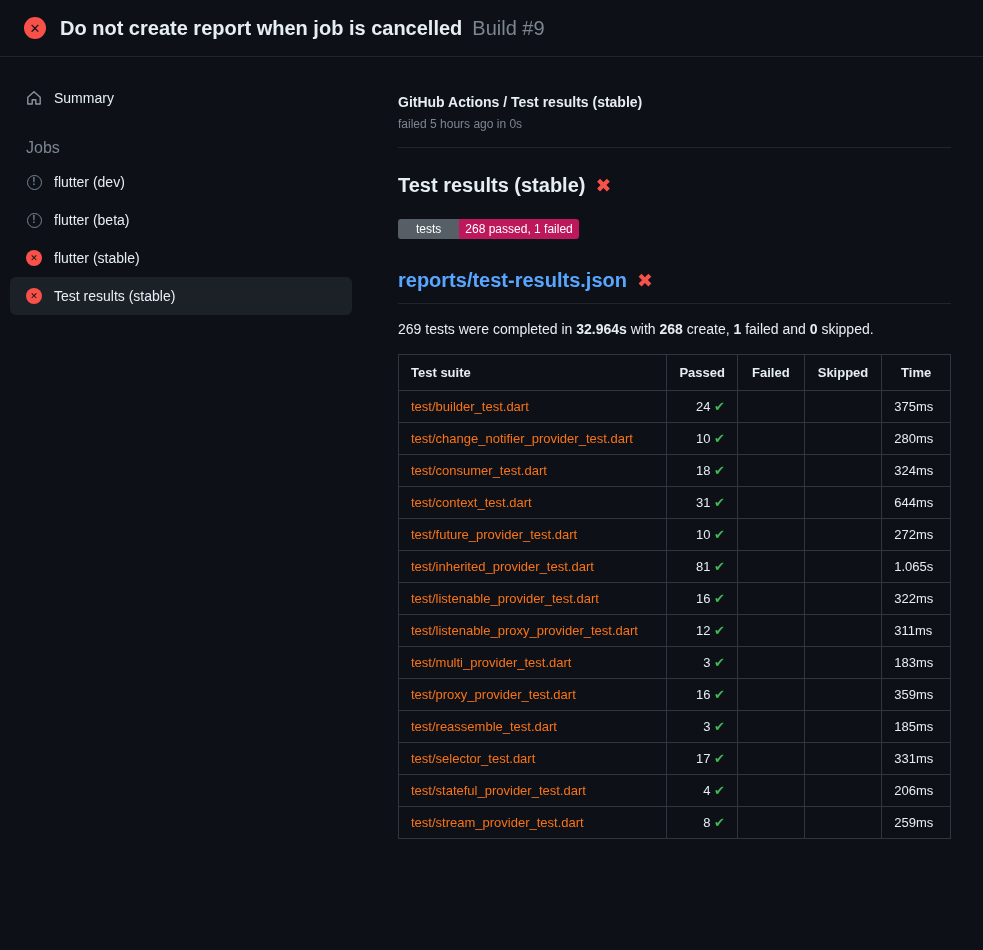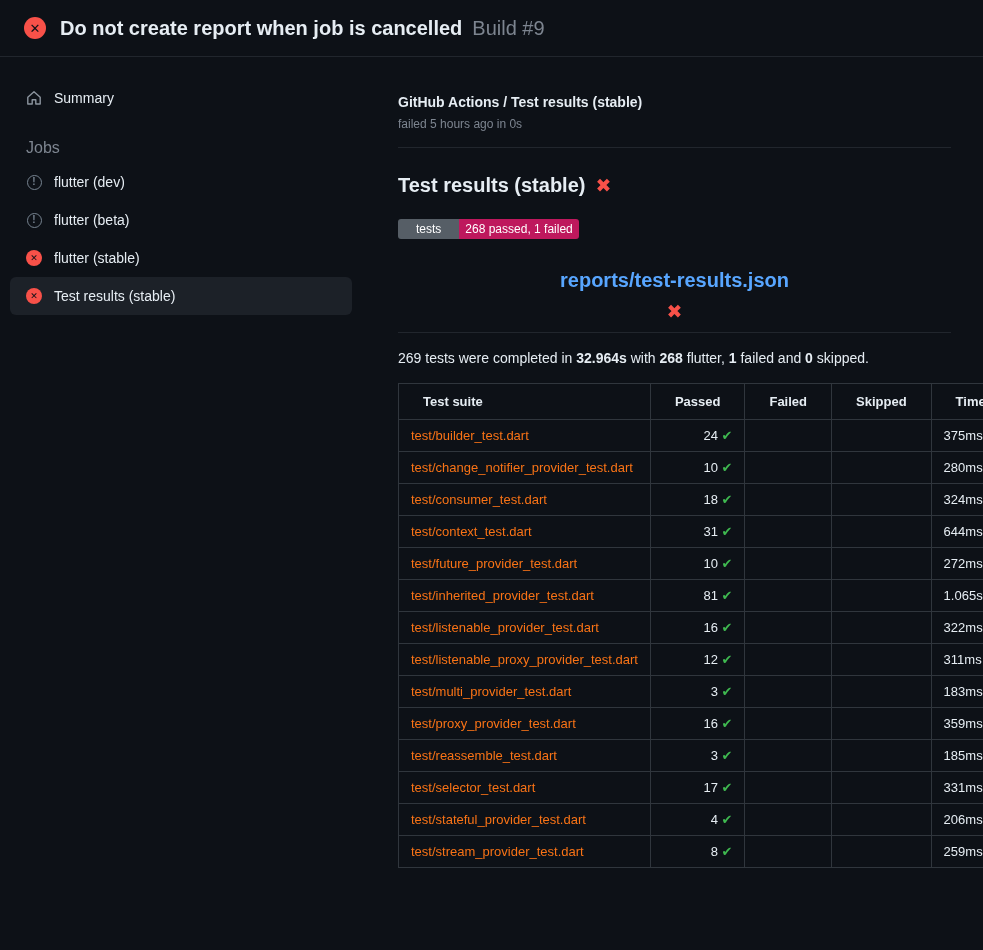--- a/index.html
+++ b/index.html
@@ -66,36 +66,36 @@
   .badge {
     display:inline-flex; margin-top:22px; font-size:12px;
     border-radius:3px; overflow:hidden; color:#ffffff; line-height:1;
   }
   .badge .blabel { background:#565e66; padding:4px 18px; }
   .badge .bvalue { background:#be185d; padding:4px 6px; }
 
   .report-heading {
     font-size:20px; font-weight:700; color:#58a6ff; margin:30px 0 0;
     padding-bottom:11px; border-bottom:1px solid #21262d;
-    display:flex; align-items:center; gap:10px; cursor:pointer;flex-direction:column;
+    display:flex; align-items:center; gap:10px; cursor:pointer;
   }
 
   .summary-line { font-size:14px; margin-top:17px; color:#e6edf3; }
   .summary-line b { font-weight:700; }
 
   
   table { border-collapse:collapse; margin-top:17px; font-size:13px; table-layout:fixed; }
   col.c-suite   { width:273px; }
   col.c-passed  { width:66px; }
   col.c-failed  { width:68px; }
   col.c-skipped { width:78px; }
   col.c-time    { width:70px; }
   th, td { border:1px solid #30363d; padding:8px 12px; overflow:hidden;
            white-space:nowrap; text-overflow:ellipsis; }
-  th { font-weight:700; text-align:left; font-size:13px; padding:10px 24px; }
+  th { font-weight:700; text-align:left; font-size:13px; padding:10px 12px; }
   th.num { text-align:center; }
   td.suite-cell a { color:#f97316; text-decoration:none; cursor:pointer;text-align:center; }
   td.num-cell { text-align:right; }
   td.time-cell { text-align:left; }
   .check { color:#3fb950; font-weight:700; }
   .cross { color:#f85149; font-weight:700; }
 </style>
 </head>
 <body>
 
@@ -157,21 +157,21 @@
     <div class="badge">
       <span class="blabel">tests</span>
       <span class="bvalue">268 passed, 1 failed</span>
     </div>
 
     <h2 class="report-heading">
       <span>reports/test-results.json</span>
       <span class="x-mark">✖</span>
     </h2>
 
-    <p class="summary-line"><span>269 tests were completed in </span><b>32.964s</b><span> with </span><b>268</b><span> flutter, </span><b>1</b><span> failed and </span><b>0</b><span> skipped.</span></p>
+    <p class="summary-line"><span>269 tests were completed in </span><b>32.964s</b><span> with </span><b>268</b><span> create, </span><b>1</b><span> failed and </span><b>0</b><span> skipped.</span></p>
 
     <table>
       <colgroup>
         <col class="c-suite">
           <col class="c-passed">
           <col class="c-failed">
           <col class="c-skipped">
           <col class="c-time">
       </colgroup>
       <thead>

